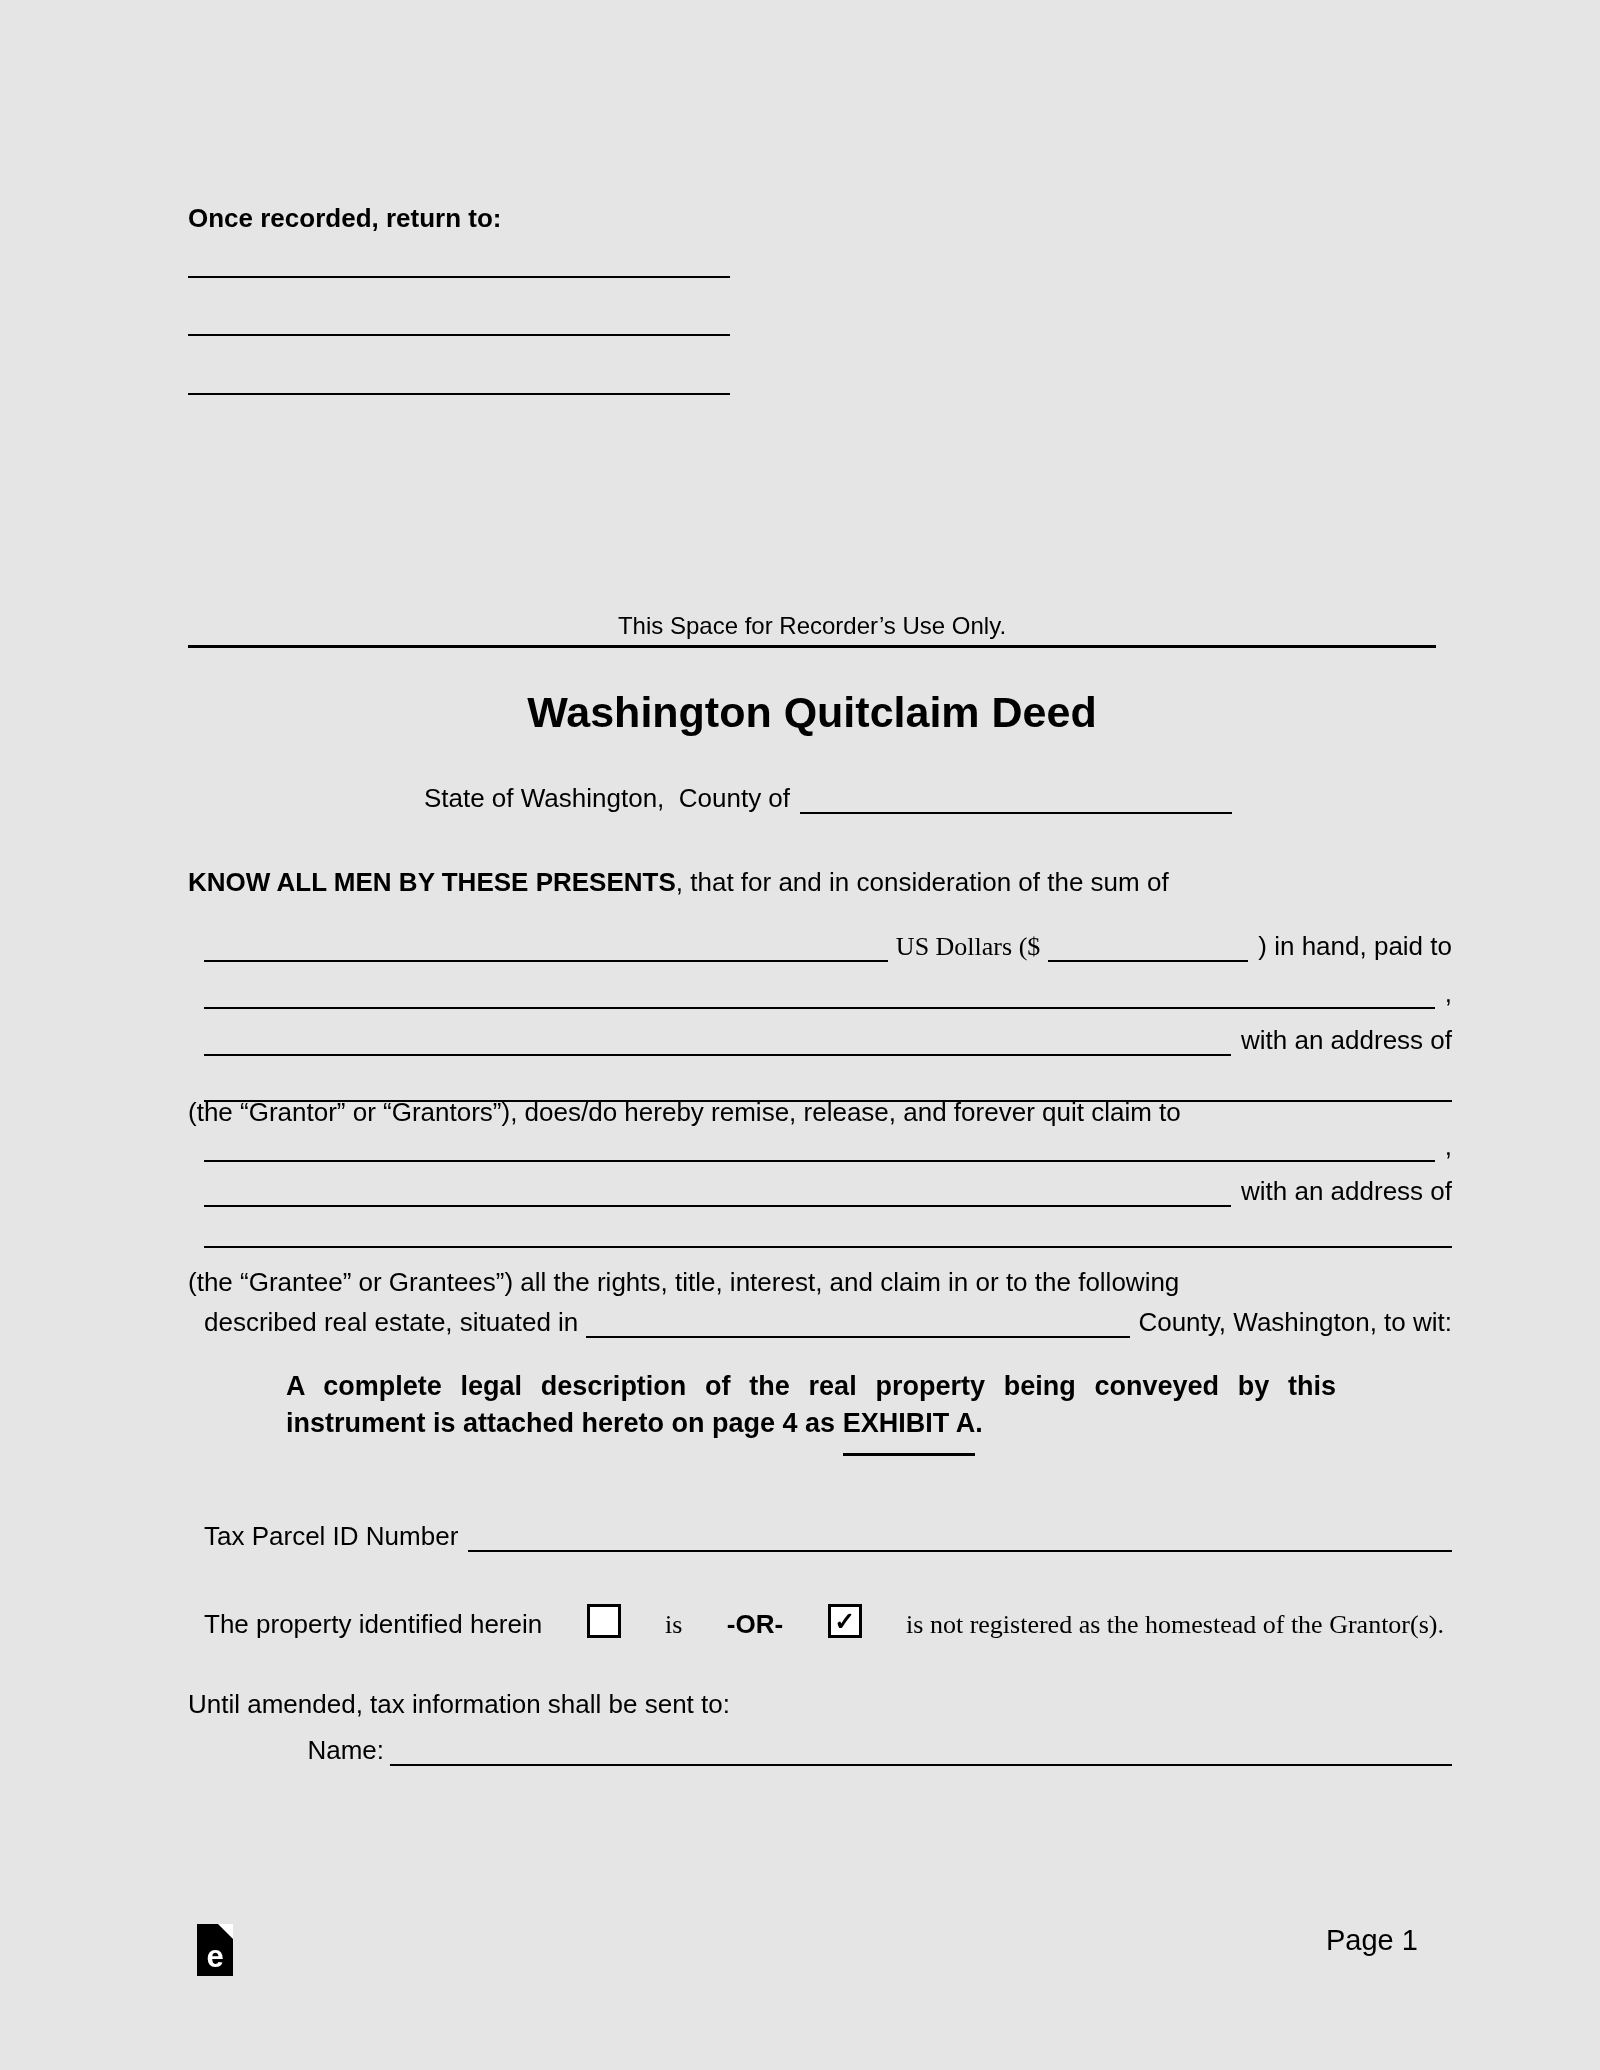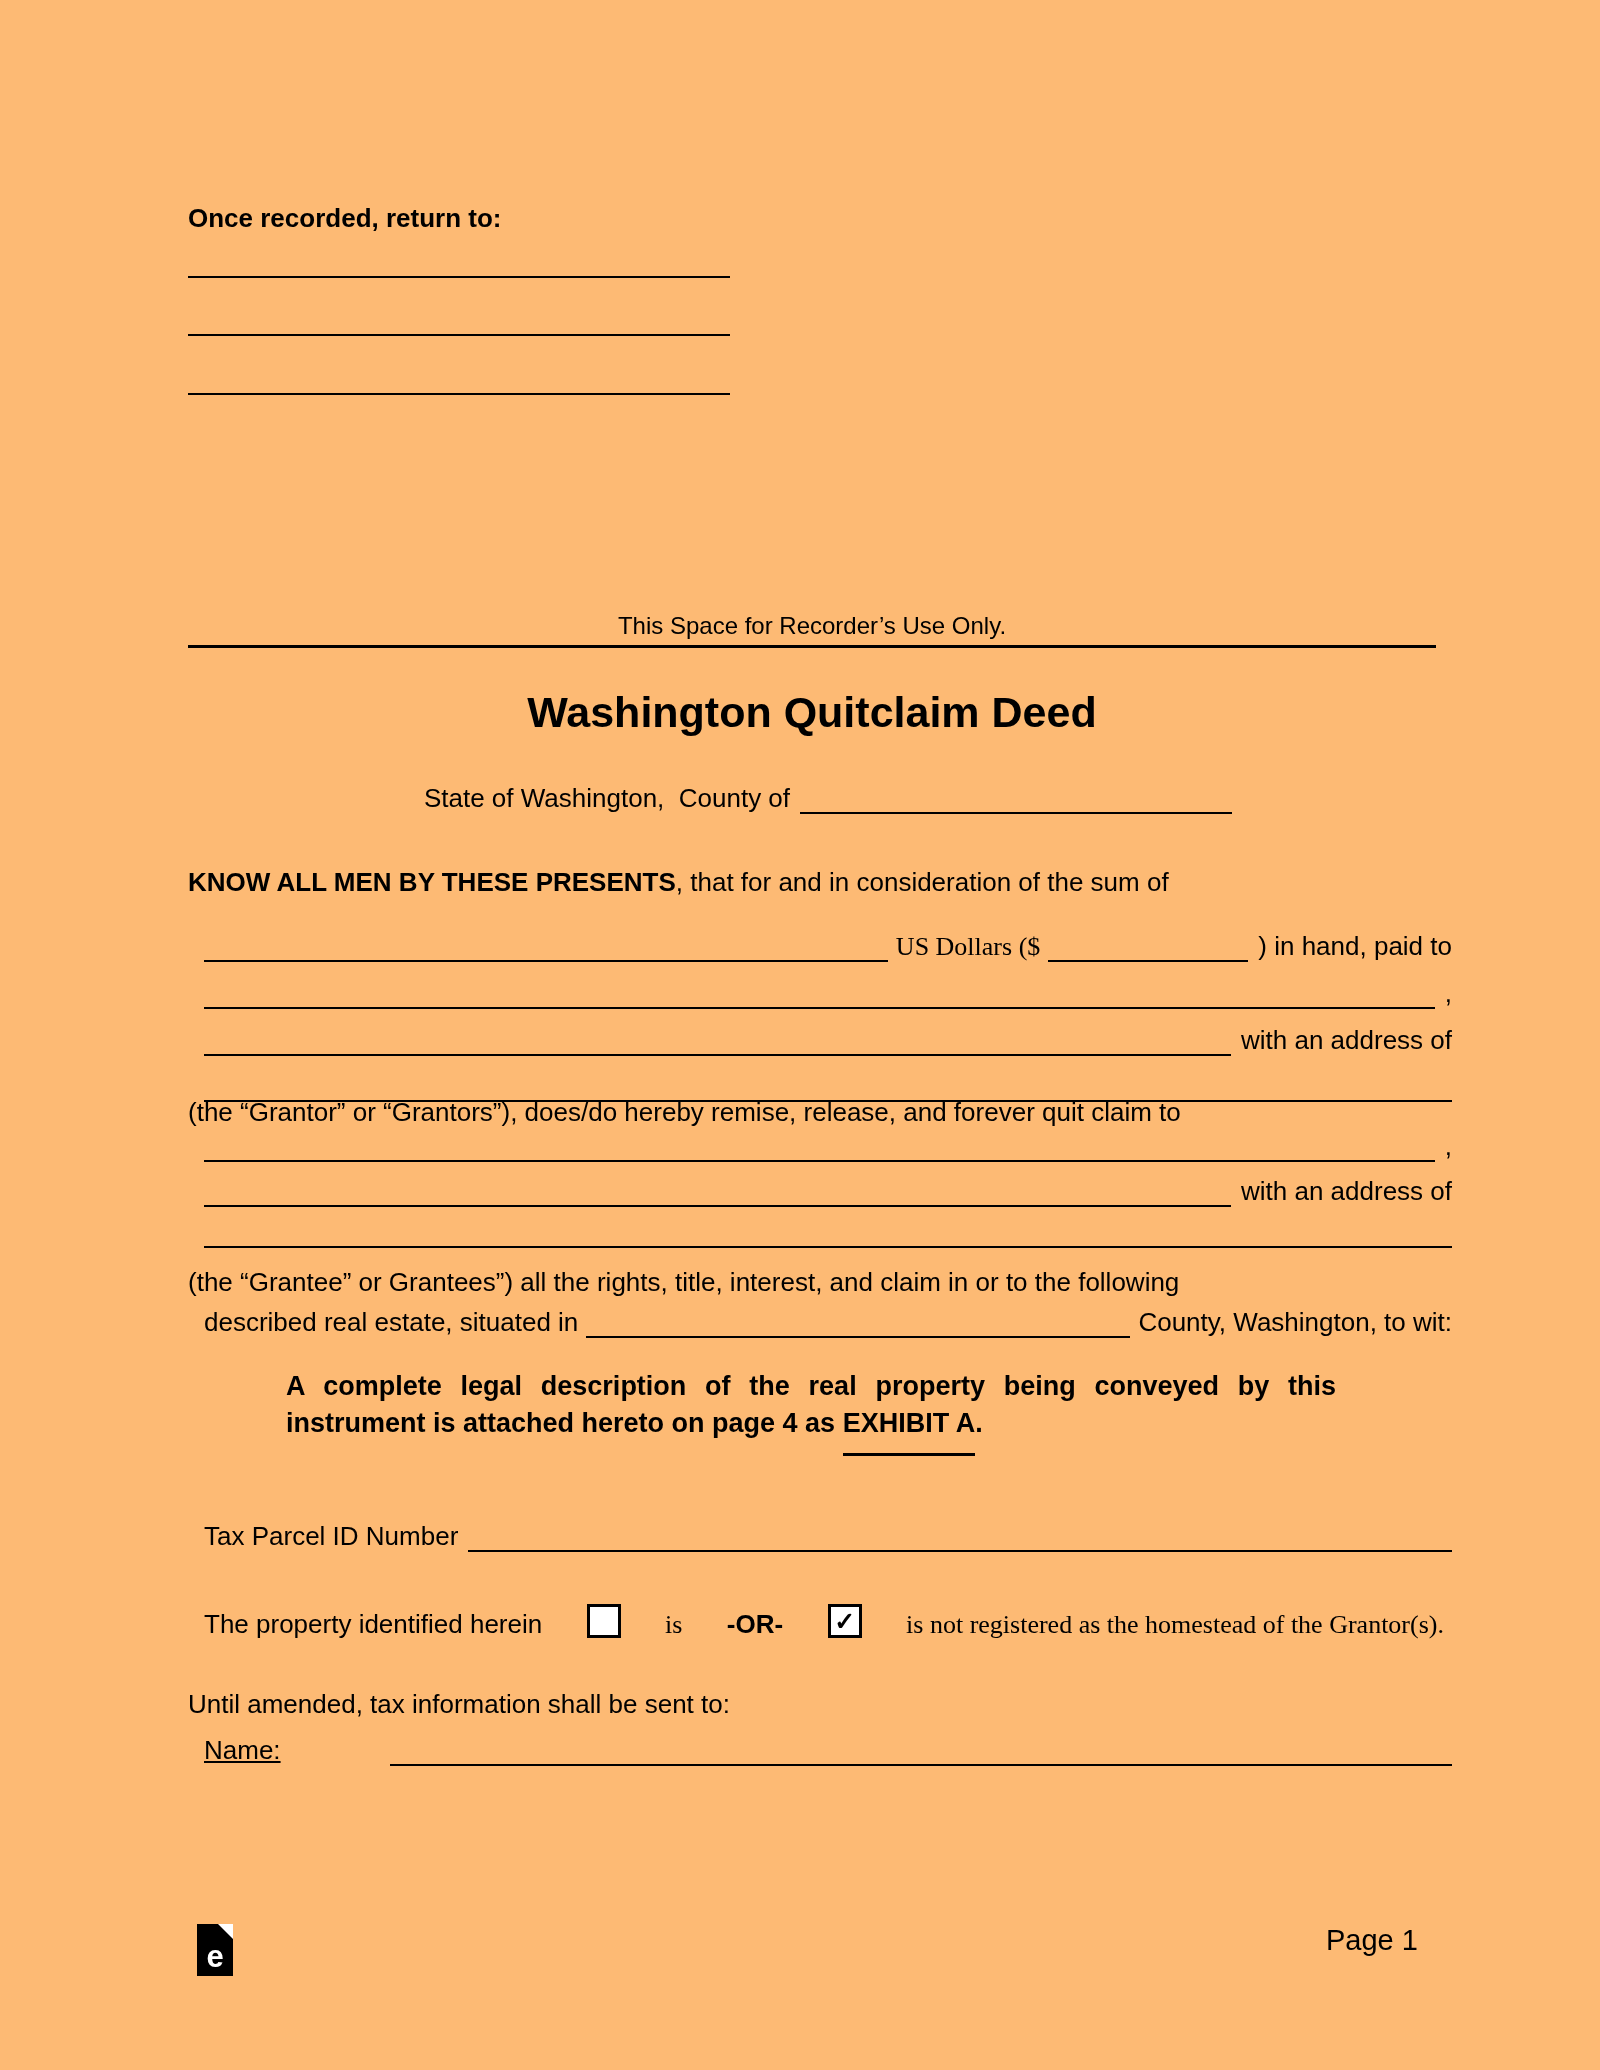--- a/index.html
+++ b/index.html
@@ -1,17 +1,17 @@
 <!DOCTYPE html>
 <html><head>
 <meta charset="utf-8">
 <style>
   html,body { margin:0; padding:0; background:#ffffff; }
   body { width:1600px; height:2070px; font-family:"Liberation Sans", sans-serif; color:#000; }
-  .page { position:relative; width:1600px; height:2070px; background:#fdba74; overflow:hidden; }
+  .page { position:relative; width:1600px; height:2070px; background:#e5e5e5; overflow:hidden; }
 
   .textline { position:absolute; left:188px; width:1248px; font-size:26px; line-height:32px; white-space:nowrap; }
   .row { position:absolute; left:196px; width:1248px; height:44px; display:flex; align-items:flex-end; font-size:26px; white-space:nowrap;margin-left:8px; }
   .row .t { display:inline-block; }
   .ul { display:inline-block; border-bottom:2px solid #000; height:2px; }
   .grow { flex:1 1 auto; }
   .mx { margin:0 8px;font-family:Liberation Serif, serif; }
   .ml { margin-left:10px; }
   .mr { margin-right:8px; }
 
@@ -23,21 +23,21 @@
 
   .pre { white-space:pre; }
 
   .exhibit { position:absolute; left:286px; width:1050px; font-size:27px; font-weight:bold; line-height:37px; }
   .exhibit .j1 { text-align:justify; text-align-last:justify; }
   .exu { border-bottom:3px solid #000; padding-bottom:15px; }
 
   .cb { width:34px; height:34px; box-sizing:border-box; border:3px solid #000; display:flex; align-items:center; justify-content:center; align-self:flex-end; margin-bottom:2px; background:#fff; }
   .cb .mark { font-size:25px; font-weight:600; line-height:1; }
 
-  .lbl { display:inline-block; width:180px; text-align:left;text-decoration:underline; }
+  .lbl { display:inline-block; width:180px; text-align:right; }
 
   .logo { position:absolute; left:197px; top:1924px; width:36px; height:52px; background:#000; }
   .fold-cut { position:absolute; top:0; right:0; width:0; height:0; border-top:15px solid #fff; border-left:15px solid transparent; }
   .fold-flap { position:absolute; top:1px; right:3px; width:0; height:0; border-bottom:12px solid #000; border-right:12px solid transparent; }
   .logo-e { position:absolute; left:0; right:0; bottom:3px; text-align:center; color:#fff; font-weight:bold; font-size:31px; line-height:32px; }
 
   .pagenum { position:absolute; left:1326px; top:1924px; font-size:29px; }
   b { font-weight:bold; }
 </style>
 </head>

